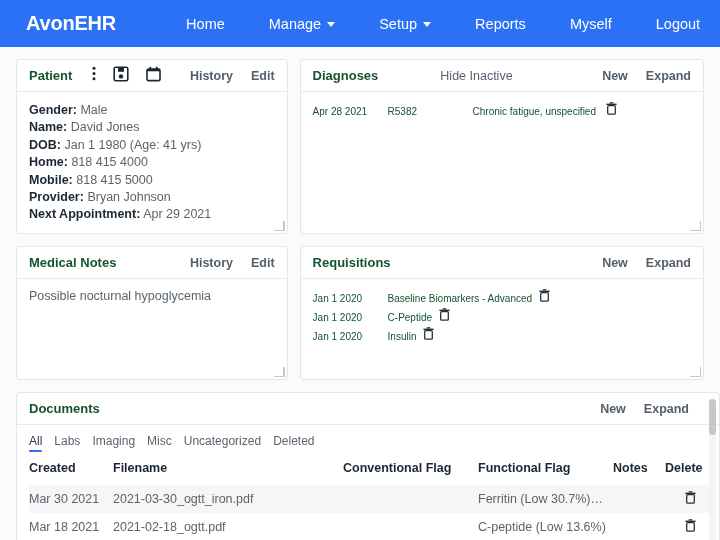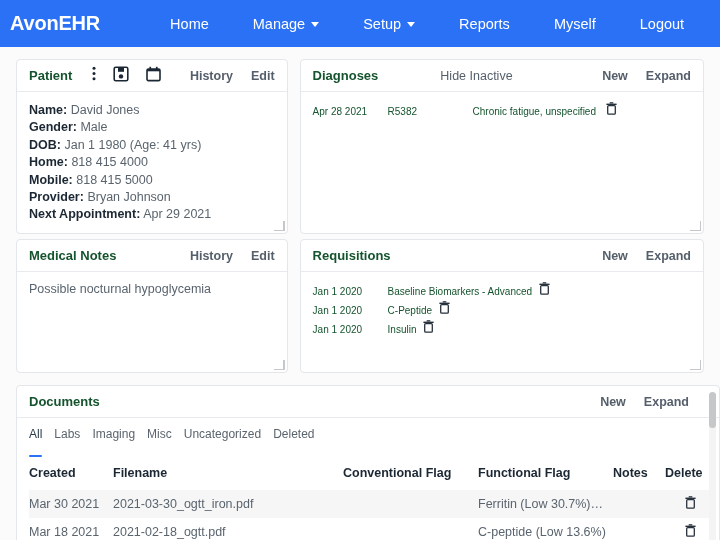--- a/index.html
+++ b/index.html
@@ -10,21 +10,21 @@
     background: #fbfbfb;
     font-family: "Liberation Sans", sans-serif;
   }
 
   
   .navbar {
     height: 47px;
     background: #2b71f5;
     display: flex;
     align-items: center;
-    padding: 0 0 0 10px;
+    padding: 0 0 0 26px;
   }
   .brand {
     color: #ffffff;
     font-size: 20px;
     font-weight: bold;
     letter-spacing: -0.2px;
     margin-right: 48px;
   }
   .nav-links { display: flex; align-items: center; }
   .nav-item {
@@ -156,21 +156,21 @@
   }
   .tabs {
     display: flex;
     align-items: flex-start;
     gap: 12px;
     padding: 9px 12px 0 12px;
   }
   .tab {
     font-size: 12px;
     color: #5a646e;
-    padding-bottom: 16px;
+    padding-bottom: 4px;
     cursor: pointer;
     position: relative;
     white-space: nowrap;
   }
   .tab.active { color: #2b3a4a; }
   .tab.active:after {
     content: "";
     position: absolute;
     left: 0; right: 0; bottom: 0;
     height: 2px;
@@ -270,22 +270,22 @@
               <rect x="9.9" y="0.8" width="1.7" height="3" fill="#1b2733"></rect>
             </svg>
           </span>
         </div>
         <div class="head-actions">
           <span class="head-link">History</span>
           <span class="head-link">Edit</span>
         </div>
       </div>
       <div class="card-body" id="patientFields">
+          <div class="patient-line"><b>Gender:</b> <span>Male</span></div>
           <div class="patient-line"><b>Name:</b> <span>David Jones</span></div>
-          <div class="patient-line"><b>Gender:</b> <span>Male</span></div>
           <div class="patient-line"><b>DOB:</b> <span>Jan 1 1980 (Age: 41 yrs)</span></div>
           <div class="patient-line"><b>Home:</b> <span>818 415 4000</span></div>
           <div class="patient-line"><b>Mobile:</b> <span>818 415 5000</span></div>
           <div class="patient-line"><b>Provider:</b> <span>Bryan Johnson</span></div>
           <div class="patient-line"><b>Next Appointment:</b> <span>Apr 29 2021</span></div>
         </div>
       <span class="grip"></span>
     </div>
 
     <div class="card" style="width:414px;height:175px;">
@@ -308,21 +308,21 @@
                   <rect x="1.7" y="3.6" width="7.6" height="8.6" rx="1" fill="none" stroke="#27313c" stroke-width="1.3"></rect>
                   <rect x="3.7" y="0.2" width="3.6" height="1.3" fill="#27313c"></rect>
                 </svg></span>
             </span>
           </div>
         </div>
       <span class="grip"></span>
     </div>
   </div>
 
-  <div class="row" style="margin-top:5px;">
+  <div class="row" style="margin-top:12px;">
 
     <div class="card" style="width:278px;height:134px;">
       <div class="card-head">
         <span class="card-title">Medical Notes</span>
         <div class="head-actions">
           <span class="head-link">History</span>
           <span class="head-link">Edit</span>
         </div>
       </div>
       <div class="card-body">

